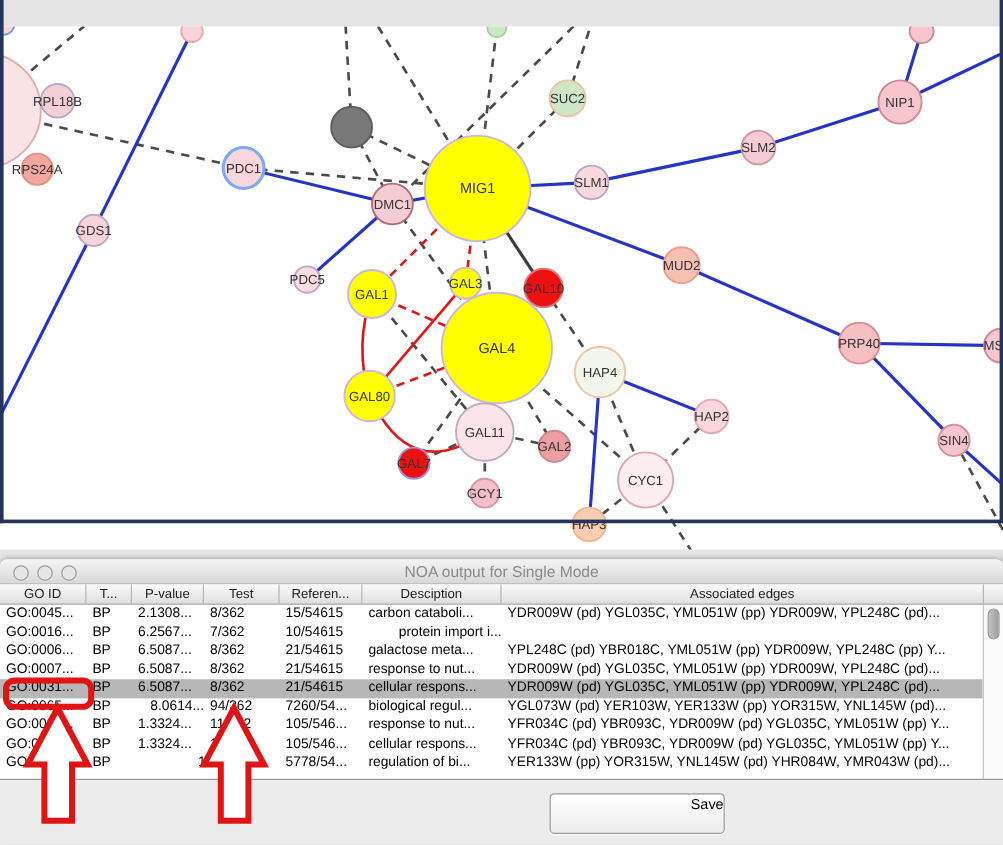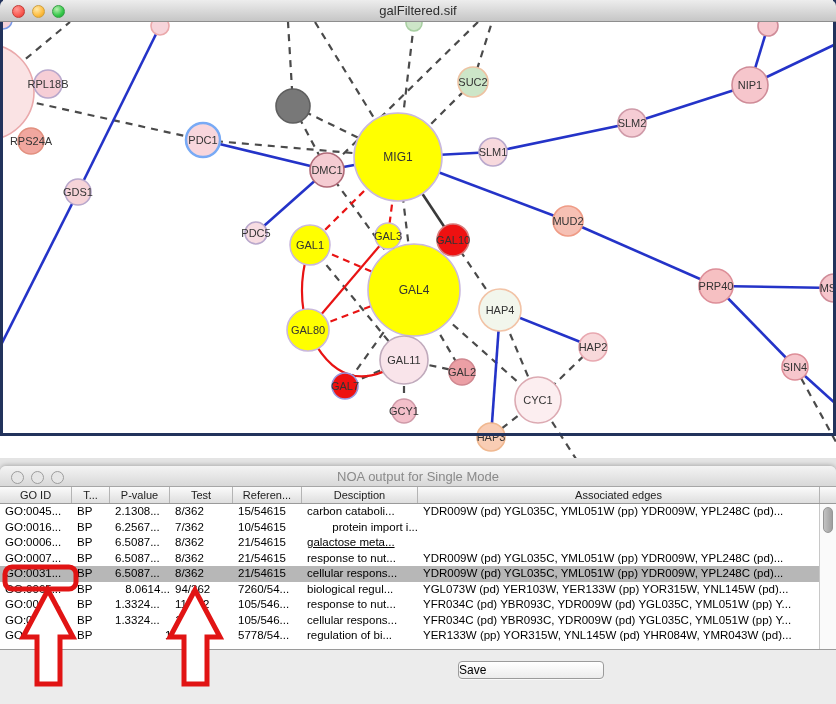--- a/index.html
+++ b/index.html
@@ -69,24 +69,24 @@
   #noa-scrollbar{
     position:absolute;left:819px;top:38px;width:17px;height:145px;
     background:#fafafa;border-left:1px solid #c8c8c8;box-sizing:border-box;
   }
   #noa-scroll-thumb{
     position:absolute;left:3px;top:3px;width:10px;height:26px;border-radius:5px;
     background:linear-gradient(90deg,#c2c2c2,#9f9f9f);border:1px solid #969696;box-sizing:border-box;
   }
   #noa-table-bottom{position:absolute;left:0;top:183px;width:836px;height:1px;background:#9a9a9a;}
   .mac-btn{
-    position:absolute;top:195px;height:18px;border-radius:4px;
+    position:absolute;top:195px;height:34px;border-radius:4px;
     background:linear-gradient(#ffffff,#ececec);
     border:1px solid #9b9b9b;box-sizing:border-box;
-    font-size:12px;color:#000;text-align:left;line-height:16px;
+    font-size:12px;color:#000;text-align:right;line-height:16px;
     box-shadow:0 1px 0 rgba(255,255,255,.7);cursor:default;
     font-family:"Liberation Sans",sans-serif;
   }
   #save-btn{left:458px;width:146px;}
   #cancel-btn{left:679px;width:145px;}
   
   #annotations{position:absolute;left:0;top:0;width:836px;height:704px;pointer-events:none;z-index:60;}
 </style>
 </head>
 <body>
@@ -273,26 +273,20 @@
         </g>
         <g>
           <circle cx="414" cy="1" r="8" fill="#cde6c8" stroke="#a8cfa2" stroke-width="1.6"></circle>
         </g>
         <g>
           <circle cx="768" cy="4" r="10" fill="#f6c6cc" stroke="#cf8c98" stroke-width="1.6"></circle>
         </g>
       </svg>
   </div>
   <div id="graph-frame"></div>
-  <div id="graph-titlebar">
-    <div class="tl red"></div>
-    <div class="tl yellow"></div>
-    <div class="tl green"></div>
-    <div id="graph-title">galFiltered.sif</div>
-  </div>
 </div>
 
 <div id="noa-window">
   <div id="noa-titlebar">
     <div class="tl-ring p1"></div>
     <div class="tl-ring p2"></div>
     <div class="tl-ring p3"></div>
     <div id="noa-title">NOA output for Single Mode</div>
   </div>
   <div id="noa-header">
@@ -321,21 +315,22 @@
         <div class="tcell" style="left: 170px; width: 63px;">7/362</div>
         <div class="tcell" style="left: 233px; width: 69px;">10/54615</div>
         <div class="tcell" style="left: 302px; width: 116px; text-align: right;">protein import i...</div>
       </div>
       <div class="trow" style="top: 31px;">
         <div class="tcell" style="left: 0px; width: 72px;">GO:0006...</div>
         <div class="tcell" style="left: 72px; width: 38px;">BP</div>
         <div class="tcell" style="left: 110px; width: 60px;">6.5087...</div>
         <div class="tcell" style="left: 170px; width: 63px;">8/362</div>
         <div class="tcell" style="left: 233px; width: 69px;">21/54615</div>
-        <div class="tcell" style="left: 302px; width: 116px; text-decoration: underline;">galactose meta...</div>
+        <div class="tcell" style="left: 302px; width: 116px;">galactose meta...</div>
+        <div class="tcell" style="left: 418px; width: 402px;">YPL248C (pd) YBR018C, YML051W (pp) YDR009W, YPL248C (pp) Y...</div>
       </div>
       <div class="trow" style="top: 46.5px;">
         <div class="tcell" style="left: 0px; width: 72px;">GO:0007...</div>
         <div class="tcell" style="left: 72px; width: 38px;">BP</div>
         <div class="tcell" style="left: 110px; width: 60px;">6.5087...</div>
         <div class="tcell" style="left: 170px; width: 63px;">8/362</div>
         <div class="tcell" style="left: 233px; width: 69px;">21/54615</div>
         <div class="tcell" style="left: 302px; width: 116px;">response to nut...</div>
         <div class="tcell" style="left: 418px; width: 402px;">YDR009W (pd) YGL035C, YML051W (pp) YDR009W, YPL248C (pd)...</div>
       </div>

